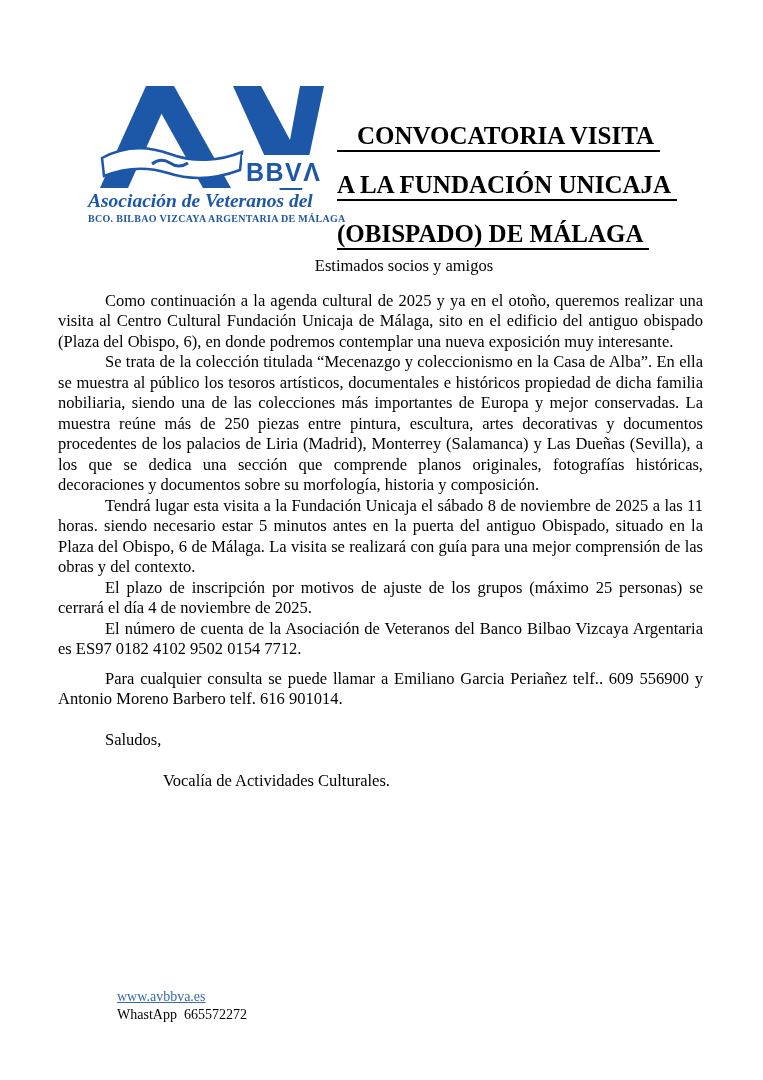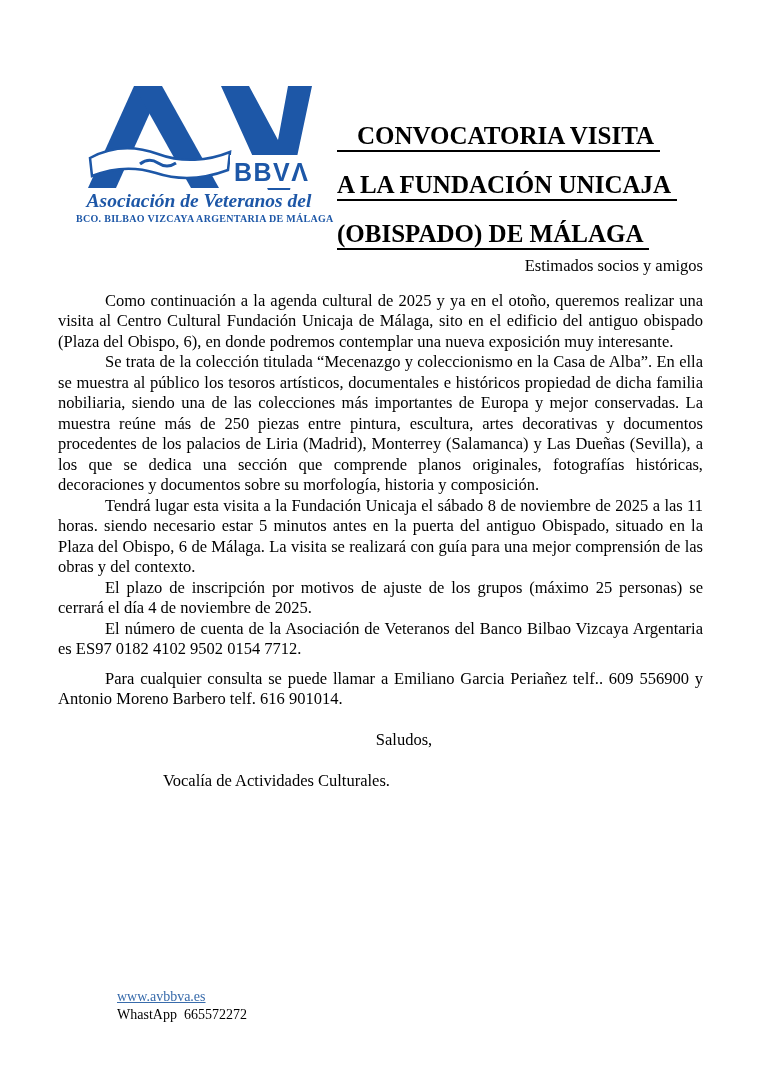--- a/index.html
+++ b/index.html
@@ -13,24 +13,23 @@
     height: 1080px;
     background: #ffffff;
     overflow: hidden;
     font-family: "Liberation Serif", serif;
     color: #000000;
   }
 
   
   .logo-block {
     position: absolute;
-    left: 76px;
+    left: 88px;
     top: 84px;
     width: 246px;
-    text-align: center;
   }
   .logo-graphic {
     display: block;
     margin: 0 auto;
   }
   .org-name {
     margin-top: -2px;
     font-family: "Liberation Serif", serif;
     font-size: 19.5px;
     line-height: 22px;
@@ -81,28 +80,28 @@
     font-size: 16.5px;
     line-height: 20.5px;
     text-align: justify;
   }
   .body-text p {
     margin: 0;
     text-indent: 47px;
   }
   .body-text p.salutation {
     margin-bottom: 14px;
-    text-align: right;
+    text-align: center;
   }
   .body-text p.space-before {
     margin-top: 9px;
   }
   .body-text p.closing {
     margin-top: 20.5px;
-    text-align: center;
+    text-align: left;
   }
   .body-text p.signature {
     margin-top: 20.5px;
     text-indent: 105px;
     text-align: left;
   }
 
   
   .footer {
     position: absolute;

